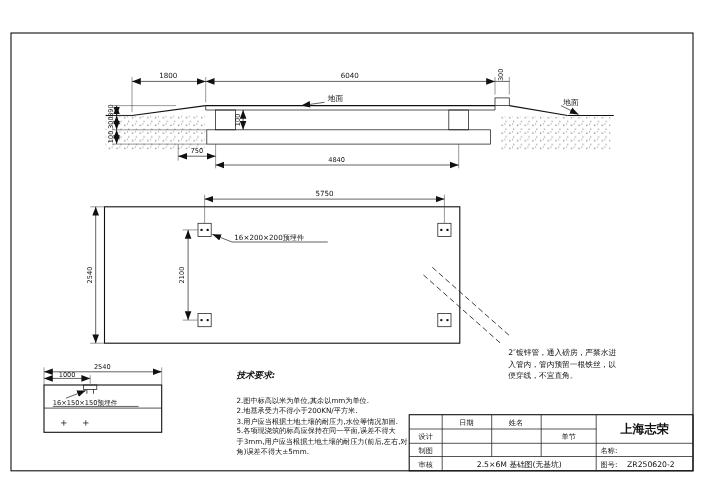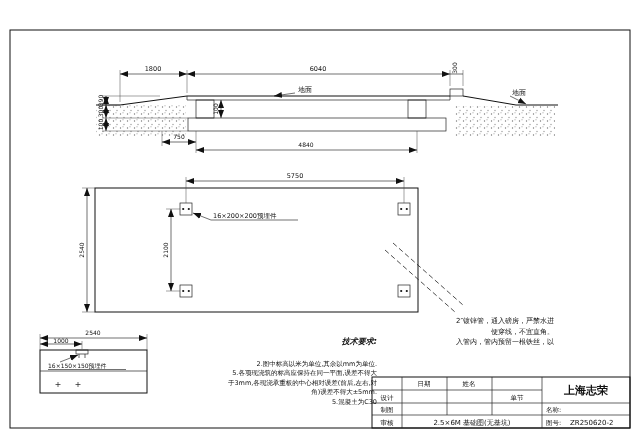--- a/index.html
+++ b/index.html
@@ -1,32 +1,32 @@
 <!DOCTYPE html>
 <html><head>
 <meta charset="utf-8">
 <style>
   html,body{margin:0;padding:0;background:#ffffff;}
   .canvas{position:relative;width:640px;height:437px;background:#ffffff;
-          font-family:"DejaVu Sans",sans-serif;overflow:hidden;color:#111;text-align:right;}
+          font-family:"DejaVu Sans",sans-serif;overflow:hidden;color:#111;}
   svg{position:absolute;left:0;top:0;}
   svg text{font-family:"DejaVu Sans",sans-serif;fill:#111;}
   .ln{stroke:#111;stroke-width:1;fill:none;}
   .ln2{stroke:#222;stroke-width:0.7;fill:none;}
   .ext{stroke:#444;stroke-width:0.5;fill:none;}
   .dim{stroke:#111;stroke-width:0.6;fill:none;}
   .dashed{stroke:#222;stroke-width:0.8;fill:none;stroke-dasharray:5,3;}
   .t65{font-size:6.5px;}
   .t6{font-size:6px;}
   .t7{font-size:7px;}
   .t11{font-size:11px;font-weight:600;}
   .tech-block{position:absolute;left:215px;top:337px;width:162px;font-size:6.5px;
               line-height:9.5px;color:#111;}
   .tech-title{font-size:8px;font-weight:600;margin-bottom:13px;font-style:italic;}
-  .pipe-note{position:absolute;left:444px;top:316px;width:110px;font-size:7px;
+  .pipe-note{position:absolute;left:462px;top:316px;width:110px;font-size:7px;
              line-height:10.5px;color:#111;}
 </style>
 </head>
 <body>
 
 <div class="canvas">
 
 <svg width="640" height="437" viewBox="0 0 640 437">
   <defs>
     <pattern id="earth" width="7" height="7" patternUnits="userSpaceOnUse">
@@ -224,26 +224,27 @@
     <text x="472" y="424.5" text-anchor="middle" class="t7">2.5×6M 基础图(无基坑)</text>
     <text x="586" y="394" text-anchor="middle" class="t11">上海志荣</text>
     <text x="546" y="411.5" class="t65">名称:</text>
     <text x="546" y="424.5" class="t65">图号:</text>
     <text x="570" y="424.5" class="t7">ZR250620-2</text>
   </g>
 </svg>
 
 <div class="pipe-note">
   <div>2″镀锌管，通入磅房，严禁水进</div>
+  <div>入管内，管内预留一根铁丝，以</div>
   <div>便穿线，不宜直角。</div>
-  <div>入管内，管内预留一根铁丝，以</div>
 </div>
 
 <div class="tech-block">
   <div class="tech-title">技术要求:</div>
   <div>2.图中标高以米为单位,其余以mm为单位.</div>
+  <div>2.地基承受力不得小于200KN/平方米.</div>
+  <div>3.用户应当根据土地土壤的耐压力,水位等情况加固.</div>
   <div>5.各项现浇筑的标高应保持在同一平面,误差不得大</div>
-  <div>于3mm,各现浇承重板的中心相对误差(前后,左右,对</div>
+  <div>于3mm,用户应当根据土地土壤的耐压力(前后,左右,对</div>
   <div>角)误差不得大±5mm.</div>
-  <div>5.混凝土为C30</div>
 </div>
 
 </div>
 
 </body></html>

